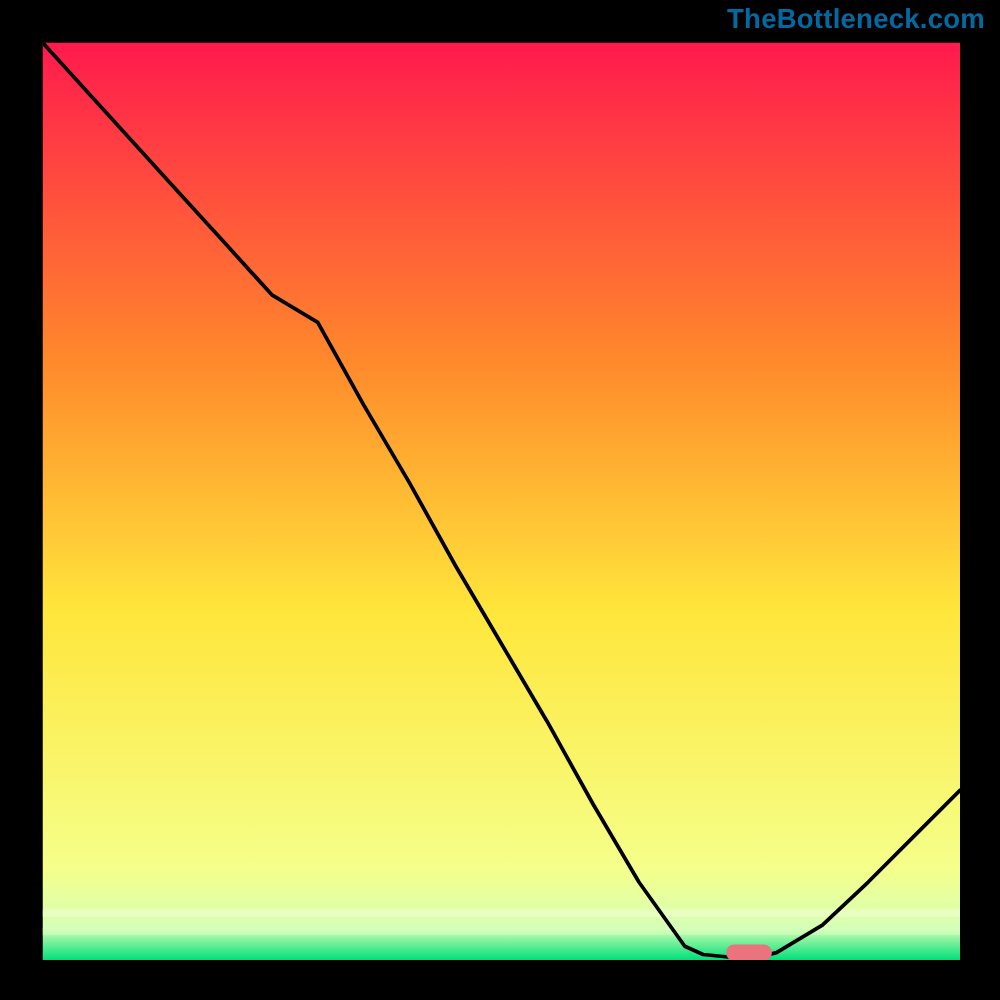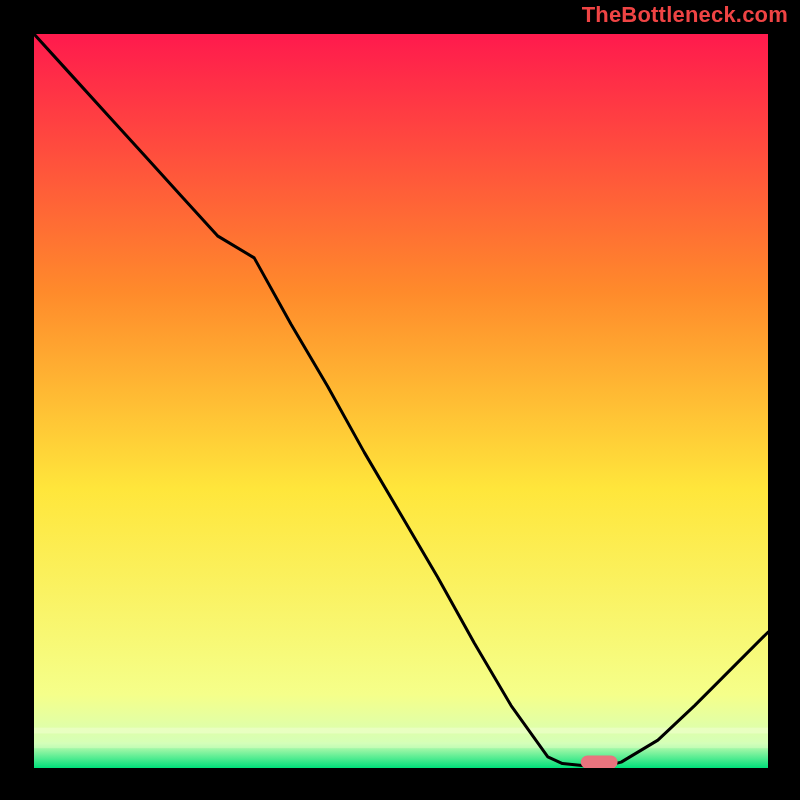--- a/index.html
+++ b/index.html
@@ -1,17 +1,17 @@
 <!DOCTYPE html>
 <html><head>
 <meta charset="utf-8">
 <style>
   html,body{margin:0;padding:0;width:800px;height:800px;background:#000;overflow:hidden}
   .frame{position:absolute;inset:0}
-  .source{position:absolute;top:2px;right:12px;color:#ef4444;font:700 22px Arial,Helvetica,sans-serif;letter-spacing:.2px}
+  .source{position:absolute;top:2px;right:12px;color:#0369a1;font:700 22px Arial,Helvetica,sans-serif;letter-spacing:.2px}
   .plot{position:absolute;left:33px;top:33px;width:734px;height:734px;border:1px solid transparent}
   svg{display:block}
 </style>
 </head>
 <body>
 <div class="frame">
   <div class="source">TheBottleneck.com</div>
   <div class="plot">
     <svg viewBox="0 0 734 734" width="734" height="734">
         <defs>

